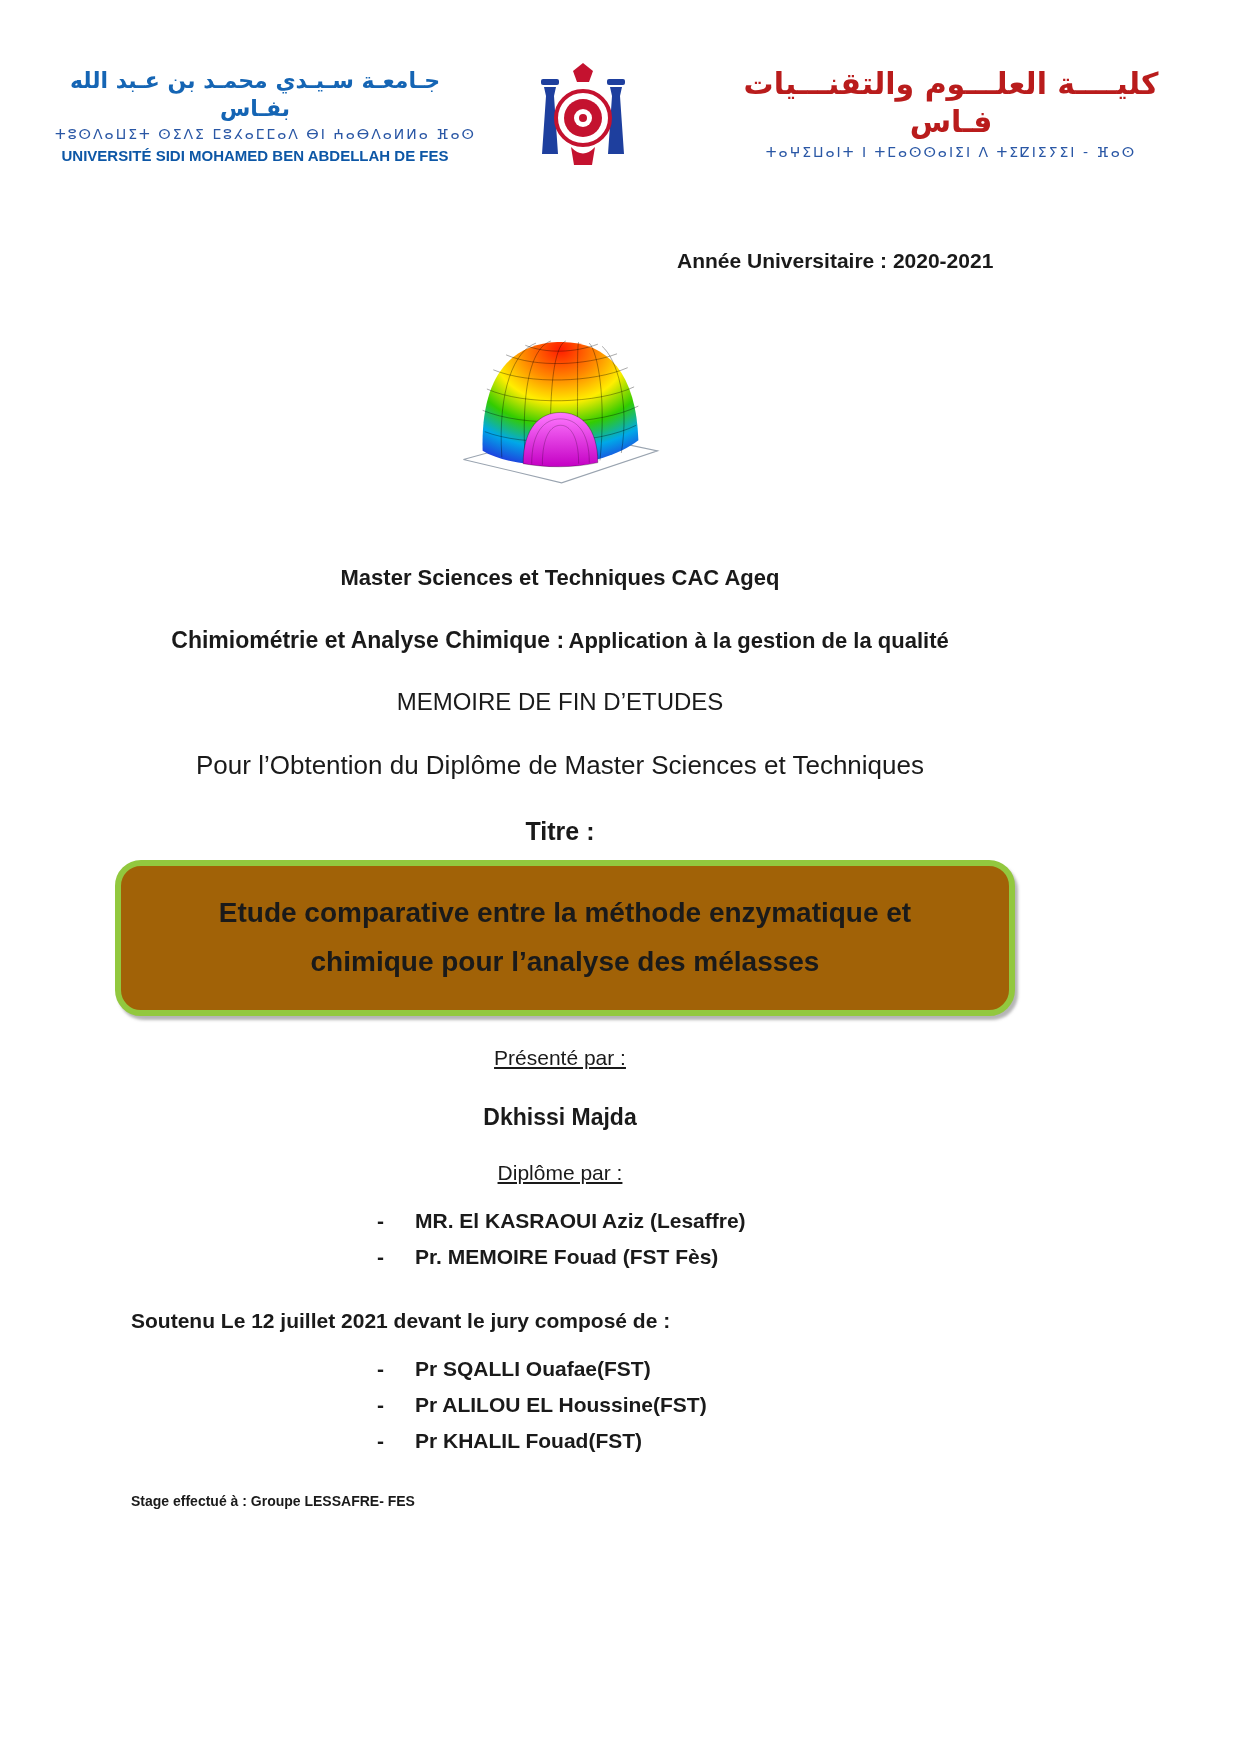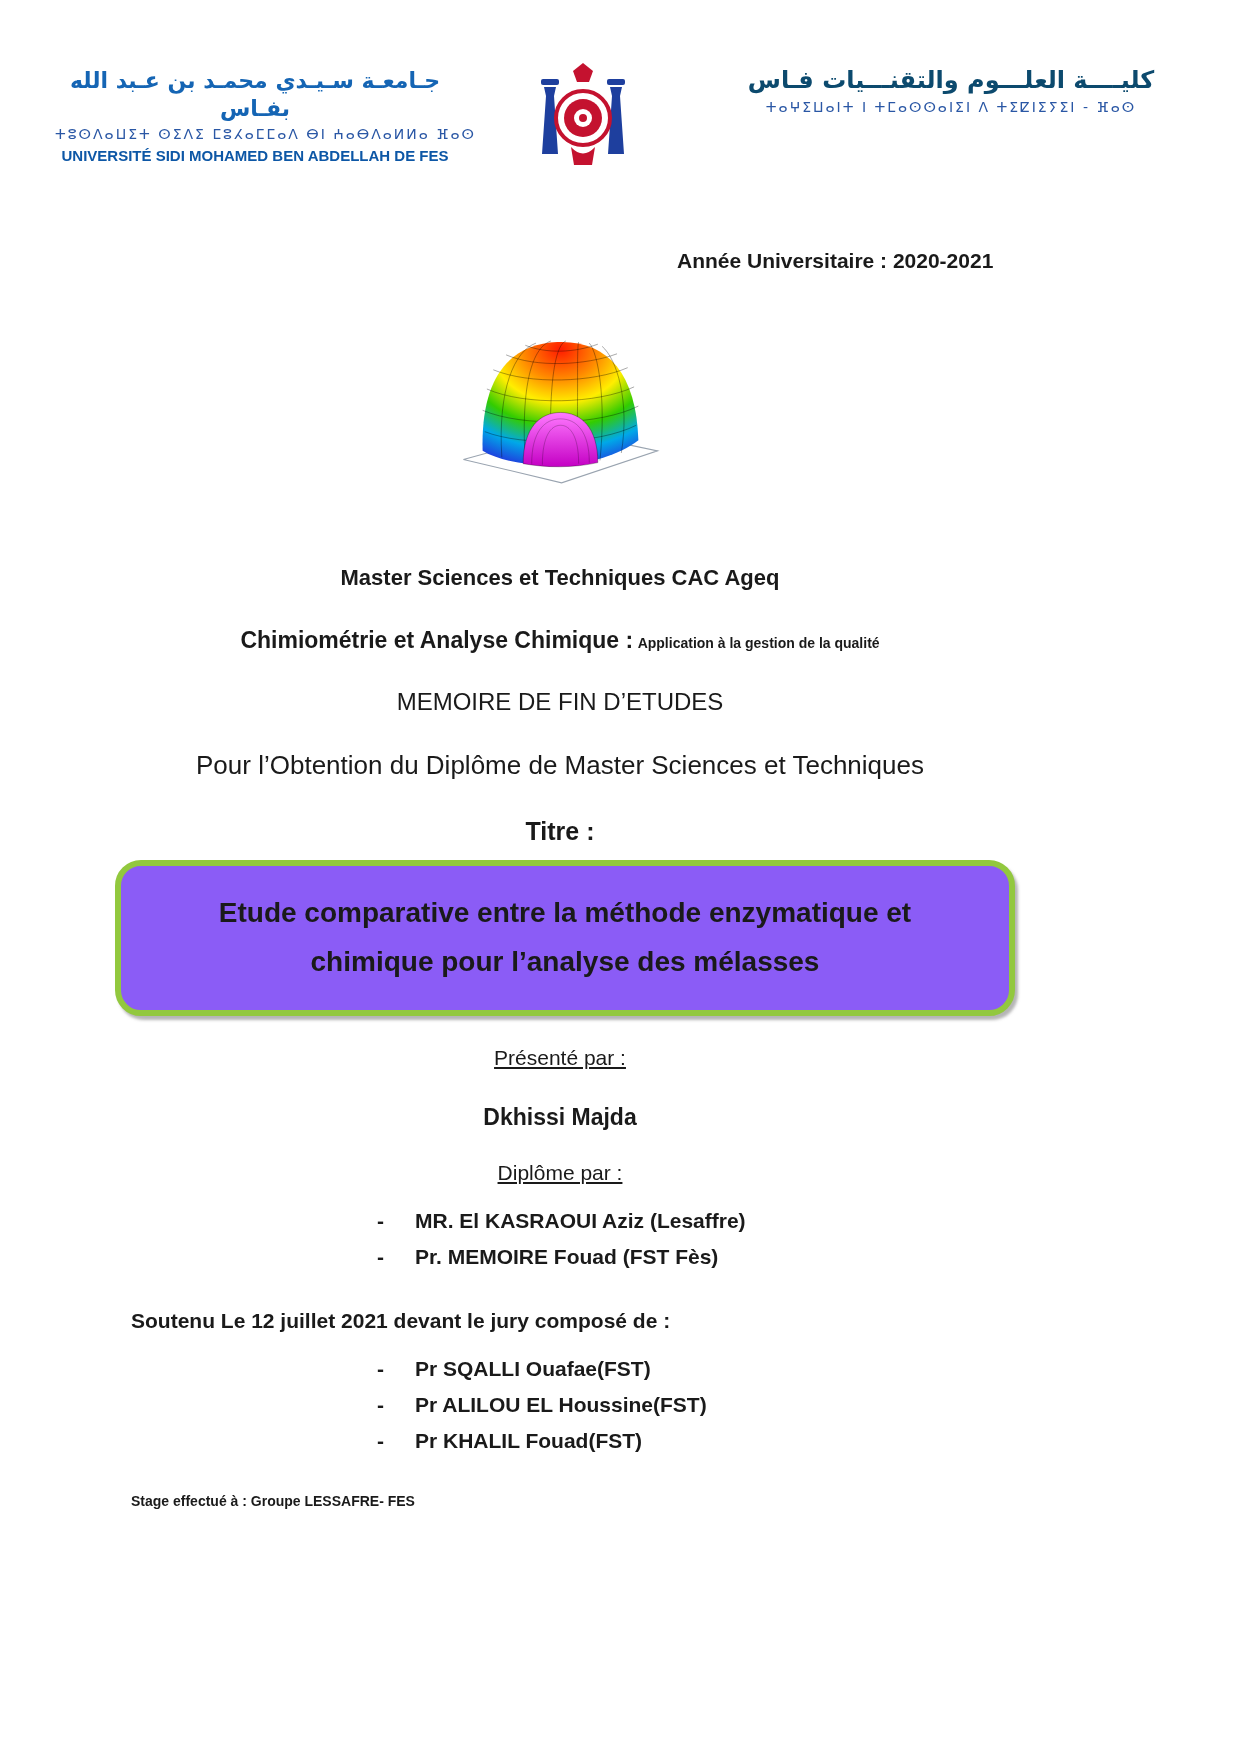--- a/index.html
+++ b/index.html
@@ -26,21 +26,21 @@
   .hdr-left  { width: 400px; padding-top: 4px; }
   .hdr-right { width: 480px; padding-top: 2px; }
   .arabic {
     direction: rtl;
     color: #1565b4;
     font-weight: bold;
     font-size: 22px;
     font-family: "DejaVu Sans", sans-serif;
     line-height: 1.25;
   }
-  .hdr-right .arabic { font-size: 24px; color: #0c4a6e; }
+  .hdr-right .arabic { font-size: 30px; color: #b91c1c; }
   .tifinagh {
     color: #2a57a5;
     font-size: 14px;
     letter-spacing: 2px;
     margin-top: 4px;
     font-family: "DejaVu Sans", sans-serif;
     white-space: nowrap;
   }
   .latin {
     color: #0d57a6;
@@ -56,36 +56,36 @@
   .annee {
     font-weight: bold;
     font-size: 21px;
     margin: 62px 0 0 592px;
     white-space: nowrap;
   }
   .plot-wrap { text-align: center; margin-top: 52px; }
   .master   { text-align: center; font-weight: bold; font-size: 22px; margin: 76px 0 0; }
   .chimio   { text-align: center; margin: 36px 0 0; }
   .chimio-main   { font-weight: bold; font-size: 23px; }
-  .chimio-detail { font-weight: bold; font-size: 14px; }
+  .chimio-detail { font-weight: bold; font-size: 22px; }
   .memoire   { text-align: center; font-weight: normal; font-size: 24px; margin: 34px 0 0; }
   .objective { text-align: center; font-weight: normal; font-size: 26px; margin: 34px 0 0; }
   .titre     { text-align: center; font-weight: bold;   font-size: 25px; margin: 36px 0 0; }
   .title-box {
     width: 900px;
     margin: 14px 0 0 30px;
     border: 6px solid #92c83e;
     border-radius: 26px;
     padding: 22px 12px 24px;
     text-align: center;
     font-weight: bold;
     font-size: 28px;
     line-height: 1.75;
     box-shadow: 3px 4px 3px rgba(120,120,120,0.55);
-    background: #8b5cf6;
+    background: #a16207;
   }
   .ulabel {
     text-align: center;
     font-weight: normal;
     font-size: 21px;
     text-decoration: underline;
     margin: 30px 0 0;
   }
   .author { text-align: center; font-weight: bold; font-size: 23px; margin: 34px 0 0; }
   .list { margin: 24px 0 0 292px; font-weight: bold; font-size: 21px; }

